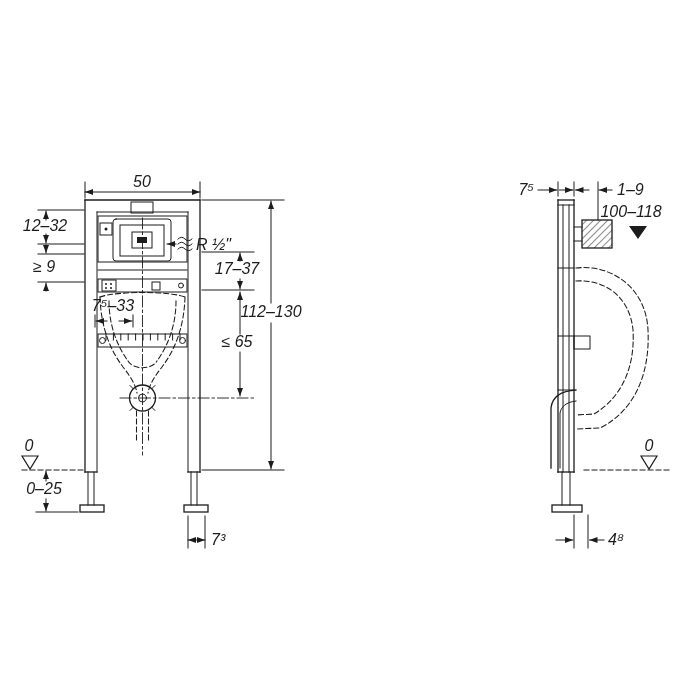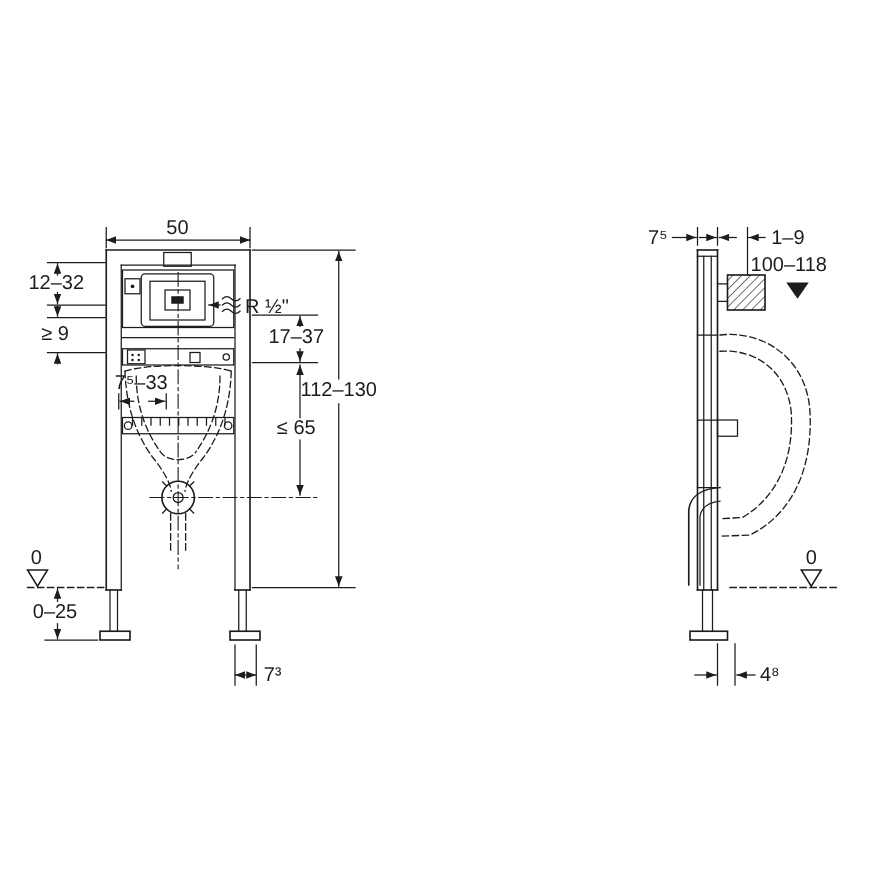--- a/index.html
+++ b/index.html
@@ -1,17 +1,17 @@
 <!DOCTYPE html>
 <html style="--line: #1c1c1c; --bg: #ffffff;"><head>
 <meta charset="utf-8">
 <style>
   html,body{margin:0;padding:0;background:var(--bg,#ffffff);}
   .stage{width:700px;height:700px;background:var(--bg,#ffffff);position:relative;
-         font-family:"Liberation Sans","DejaVu Sans",sans-serif;overflow:hidden;}
+         font-family:"Liberation Sans","DejaVu Sans",sans-serif;overflow:hidden;font-style:italic;}
   svg{display:block}
   .ln{stroke:var(--line,#1c1c1c);stroke-width:1.3;fill:none;stroke-linecap:square;stroke-linejoin:miter}
   .thin{stroke-width:1}
   .dash{stroke-dasharray:5 3;stroke-width:1.05}
   .cl{stroke-dasharray:11 3 2.5 3;stroke-width:.9}
   .dim{stroke-width:1}
   text{font-family:"Liberation Sans","DejaVu Sans",sans-serif;font-size:16px;
        fill:var(--line,#1c1c1c);stroke:none}
   .mid{text-anchor:middle}
   .end{text-anchor:end}

